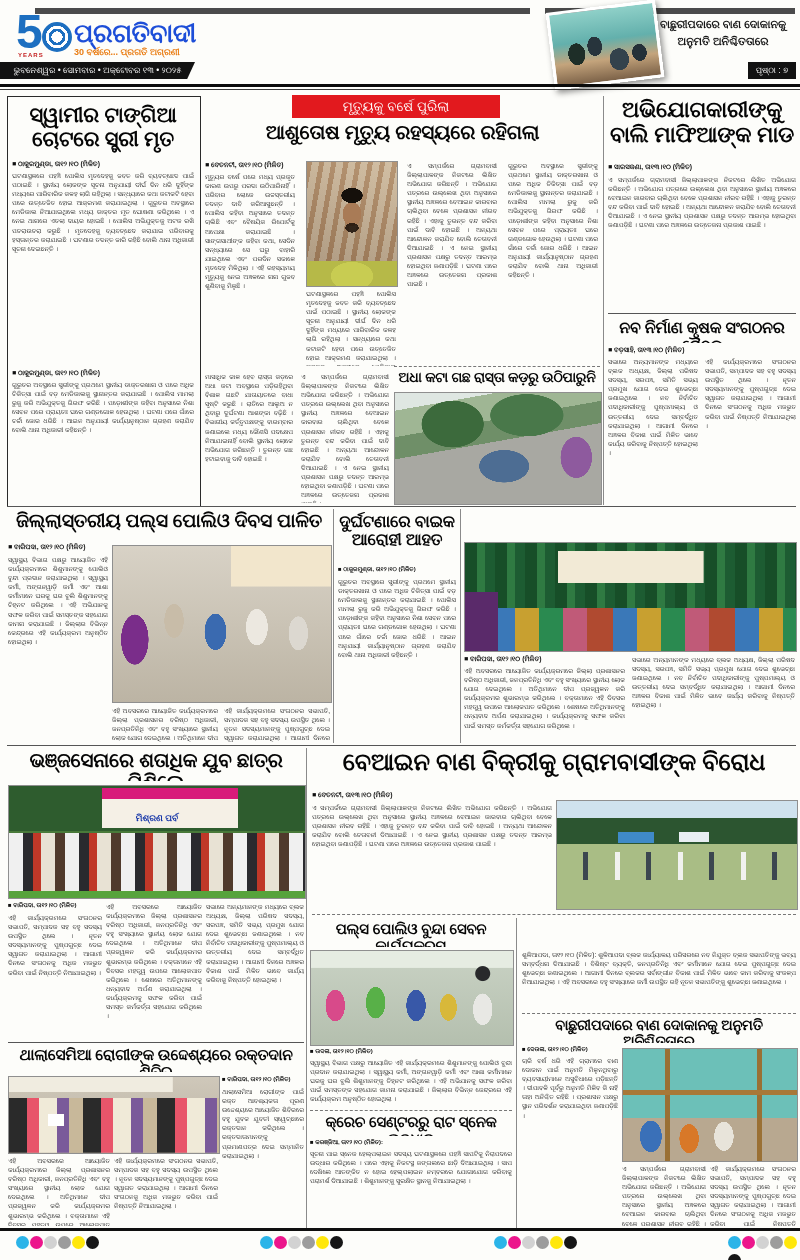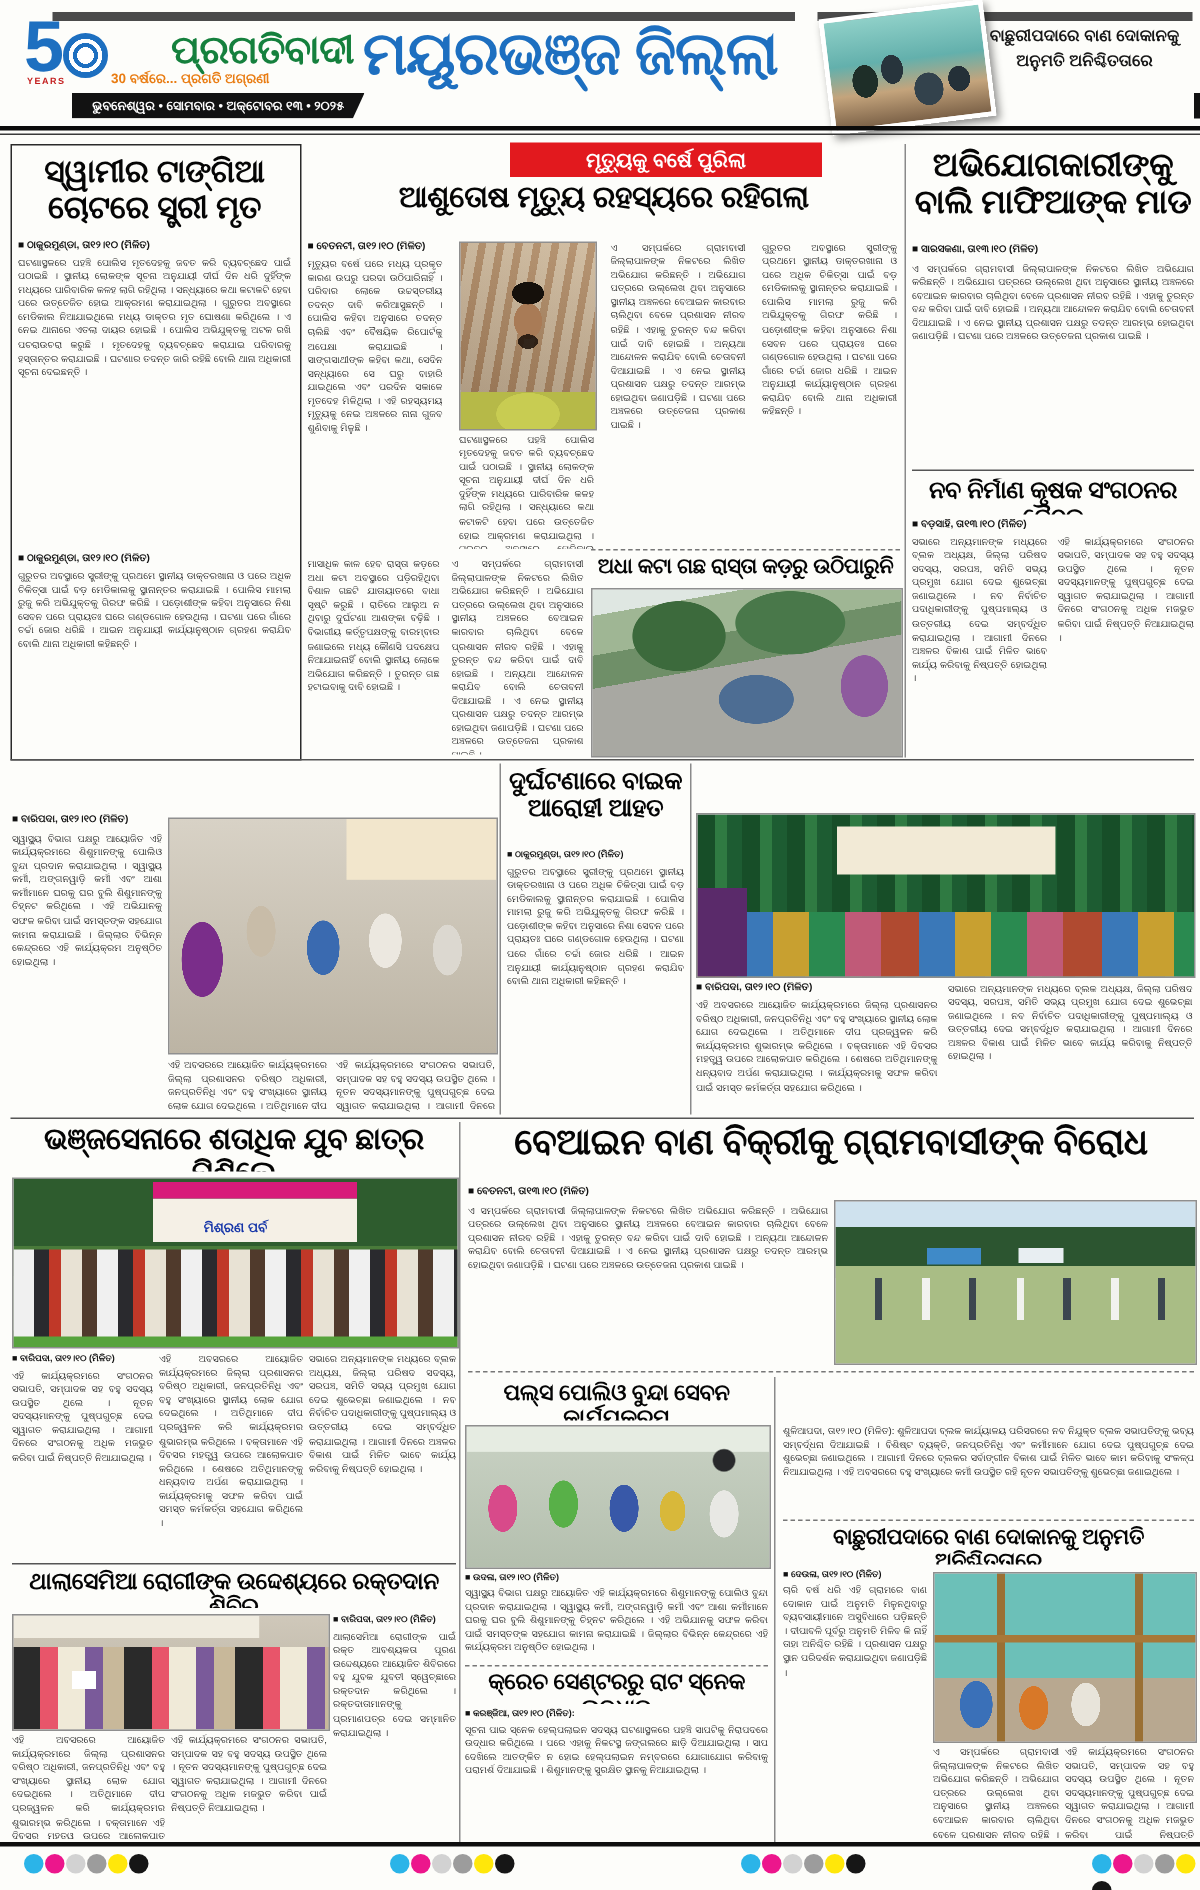--- a/index.html
+++ b/index.html
@@ -6,21 +6,21 @@
   #paper{position:relative;width:800px;height:1260px;margin:0 auto;background:#fdfdfa;
          font-family:"Liberation Sans","DejaVu Sans",sans-serif;color:#1a1a1a;overflow:hidden;}
   .abs{position:absolute;}
   .hl{font-weight:700;color:#050505;text-align:center;line-height:1.12;letter-spacing:-0.3px;overflow:hidden;}
   .body{font-size:6.4px;line-height:1.42;text-align:justify;color:#222;overflow:hidden;word-break:break-word;}
   .byline{font-size:6.8px;font-weight:700;color:#111;overflow:hidden;white-space:nowrap;}
   .vline{background:#8a8a8a;width:1px;}
   .hline{background:#555;height:1px;}
   .dash{border-top:1px dashed #777;height:0;}
   .photo{border:1px solid #8f8f8f;overflow:hidden;}
-  .chip{color:#fff;font-weight:700;font-size:8.5px;display:flex;align-items:center;justify-content:center;margin-left:48px;}
+  .chip{color:#fff;font-weight:400;font-size:8.5px;display:flex;align-items:center;justify-content:center;}
   .dot{width:13px;height:13px;border-radius:50%;display:inline-block;margin-right:1px;vertical-align:top;}
 
   
   .ph-teaser{background:
     radial-gradient(ellipse 14px 18px at 22% 58%, #1e2e28 0 60%, transparent 61%),
     radial-gradient(ellipse 12px 16px at 40% 50%, #27343c 0 60%, transparent 61%),
     radial-gradient(ellipse 16px 18px at 62% 72%, #33424c 0 60%, transparent 61%),
     radial-gradient(ellipse 12px 14px at 82% 66%, #243038 0 60%, transparent 61%),
     linear-gradient(180deg,#8fd0c8 0%,#63b0ac 42%,#c4a47c 70%,#7c6248 100%);}
   .ph-portrait{background:
@@ -92,27 +92,26 @@
 
 <div id="paper">
 
   <div class="abs" style="left:35px;top:8px;width:495px;height:6px;background:#4b4b4b;"></div>
   <div class="abs" style="left:545px;top:8px;width:250px;height:6px;background:#4b4b4b;"></div>
 
   <div class="abs" style="left:16px;top:12px;width:200px;height:48px;">
     <span class="abs" style="left:0;top:-8px;font-size:48px;font-weight:700;color:#1d6fc0;">5</span>
     <span class="abs emblem" style="left:26px;top:10px;width:26px;height:26px;"></span>
     <span class="abs" style="left:2px;top:40px;font-size:6px;font-weight:700;color:#c42020;letter-spacing:1px;">YEARS</span>
-    <span class="abs" style="left:58px;top:6px;font-size:26px;font-weight:700;color:#15803d;letter-spacing:-0.5px;margin-left:40px;">ପ୍ରଗତିବାଦୀ</span>
+    <span class="abs" style="left:58px;top:6px;font-size:26px;font-weight:700;color:#1d4ed8;letter-spacing:-0.5px;">ପ୍ରଗତିବାଦୀ</span>
   </div>
   <div class="abs" style="left: 74px; top: 47px; font-size: 9px; font-weight: 700; color: rgb(233, 124, 18);">30 ବର୍ଷରେ... ପ୍ରଗତି ଅଗ୍ରଣୀ</div>
 
   <div class="abs chip" style="left: 0px; top: 62px; width: 195px; height: 17px; clip-path: polygon(0px 0px, 100% 0px, 96% 100%, 0px 100%); background-color: rgb(18, 18, 18);">ଭୁବନେଶ୍ୱର • ସୋମବାର • ଅକ୍ଟୋବର ୧୩ • ୨୦୨୫</div>
 
-  <div class="abs hl" style="left: 215px; top: 14px; width: 330px; height: 54px; font-size: 40px; letter-spacing: -1px; color: rgb(29, 111, 192);">ମୟୂରଭଞ୍ଜ ଜିଲ୍ଲା</div>
 
   <div class="abs photo ph-teaser" style="left:550px;top:6px;width:104px;height:72px;transform:rotate(-7deg);border:3px solid #fff;box-shadow:2px 3px 6px rgba(0,0,0,.45);"></div>
   <div class="abs" style="left:658px;top:16px;width:130px;height:56px;font-size:11px;font-weight:700;text-align:center;line-height:1.5;color:#161616;">ବାଛୁରୀପଦାରେ ବାଣ ଦୋକାନକୁ ଅନୁମତି ଅନିଶ୍ଚିତତାରେ</div>
   <div class="abs chip" style="left: 748px; top: 62px; width: 48px; height: 17px; background-color: rgb(18, 18, 18);">ପୃଷ୍ଠା : ୭</div>
 
   <div class="abs" style="left:0;top:84px;width:800px;height:3px;background:#0b0b0b;"></div>
   <div class="abs" style="left:0;top:89px;width:800px;height:1px;background:#3a3a3a;"></div>
 
   <div class="abs" style="left:7px;top:96px;width:192px;height:409px;border:1px solid #2a2a2a;"></div>
   <div class="abs hl" style="left:12px;top:103px;width:182px;height:54px;font-size:21px;">ସ୍ୱାମୀର ଟାଙ୍ଗିଆ ଚୋଟରେ ସ୍ତ୍ରୀ ମୃତ</div>
@@ -146,20 +145,21 @@
   <div class="abs body" style="left:608px;top:175px;width:188px;height:133px;">ଏ ସମ୍ପର୍କରେ ଗ୍ରାମବାସୀ ଜିଲ୍ଲାପାଳଙ୍କ ନିକଟରେ ଲିଖିତ ଅଭିଯୋଗ କରିଛନ୍ତି । ଅଭିଯୋଗ ପତ୍ରରେ ଉଲ୍ଲେଖ ଥିବା ଅନୁସାରେ ସ୍ଥାନୀୟ ଅଞ୍ଚଳରେ ବେଆଇନ କାରବାର ଚାଲିଥିବା ବେଳେ ପ୍ରଶାସନ ନୀରବ ରହିଛି । ଏହାକୁ ତୁରନ୍ତ ବନ୍ଦ କରିବା ପାଇଁ ଦାବି ହୋଇଛି । ଅନ୍ୟଥା ଆନ୍ଦୋଳନ କରାଯିବ ବୋଲି ଚେତାବନୀ ଦିଆଯାଇଛି । ଏ ନେଇ ସ୍ଥାନୀୟ ପ୍ରଶାସନ ପକ୍ଷରୁ ତଦନ୍ତ ଆରମ୍ଭ ହୋଇଥିବା ଜଣାପଡ଼ିଛି । ଘଟଣା ପରେ ଅଞ୍ଚଳରେ ଉତ୍ତେଜନା ପ୍ରକାଶ ପାଇଛି ।</div>
 
   <div class="abs hline" style="left:608px;top:313px;width:188px;"></div>
   <div class="abs hl" style="left:608px;top:319px;width:188px;height:24px;font-size:16px;">ନବ ନିର୍ମାଣ କୃଷକ ସଂଗଠନର ବୈଠକ</div>
   <div class="abs byline" style="left:608px;top:346px;width:188px;">■ ବଡ଼ସାହି, ତା୧୩।୧୦ (ମିଳିତ)</div>
   <div class="abs body" style="left:608px;top:357px;width:90px;height:146px;">ସଭାରେ ଅନ୍ୟମାନଙ୍କ ମଧ୍ୟରେ ବ୍ଲକ ଅଧ୍ୟକ୍ଷ, ଜିଲ୍ଲା ପରିଷଦ ସଦସ୍ୟ, ସରପଞ୍ଚ, ସମିତି ସଭ୍ୟ ପ୍ରମୁଖ ଯୋଗ ଦେଇ ଶୁଭେଚ୍ଛା ଜଣାଇଥିଲେ । ନବ ନିର୍ବାଚିତ ପଦାଧିକାରୀଙ୍କୁ ପୁଷ୍ପମାଲ୍ୟ ଓ ଉତ୍ତରୀୟ ଦେଇ ସମ୍ବର୍ଦ୍ଧିତ କରାଯାଇଥିଲା । ଆଗାମୀ ଦିନରେ ଅଞ୍ଚଳର ବିକାଶ ପାଇଁ ମିଳିତ ଭାବେ କାର୍ଯ୍ୟ କରିବାକୁ ନିଷ୍ପତ୍ତି ହୋଇଥିଲା ।</div>
   <div class="abs body" style="left:705px;top:357px;width:91px;height:146px;">ଏହି କାର୍ଯ୍ୟକ୍ରମରେ ସଂଗଠନର ସଭାପତି, ସମ୍ପାଦକ ସହ ବହୁ ସଦସ୍ୟ ଉପସ୍ଥିତ ଥିଲେ । ନୂତନ ସଦସ୍ୟମାନଙ୍କୁ ପୁଷ୍ପଗୁଚ୍ଛ ଦେଇ ସ୍ୱାଗତ କରାଯାଇଥିଲା । ଆଗାମୀ ଦିନରେ ସଂଗଠନକୁ ଅଧିକ ମଜଭୁତ କରିବା ପାଇଁ ନିଷ୍ପତ୍ତି ନିଆଯାଇଥିଲା ।</div>
 
   <div class="abs hline" style="left:7px;top:506px;width:789px;"></div>
 
+  <div class="abs hl" style="left:8px;top:510px;width:322px;height:28px;font-size:19px;">ଜିଲ୍ଲାସ୍ତରୀୟ ପଲ୍ସ ପୋଲିଓ ଦିବସ ପାଳିତ</div>
   <div class="abs byline" style="left:8px;top:543px;width:100px;">■ ବାରିପଦା, ତା୧୨।୧୦ (ମିଳିତ)</div>
   <div class="abs body" style="left:8px;top:555px;width:100px;height:186px;">ସ୍ୱାସ୍ଥ୍ୟ ବିଭାଗ ପକ୍ଷରୁ ଆୟୋଜିତ ଏହି କାର୍ଯ୍ୟକ୍ରମରେ ଶିଶୁମାନଙ୍କୁ ପୋଲିଓ ବୁନ୍ଦା ପ୍ରଦାନ କରାଯାଇଥିଲା । ସ୍ୱାସ୍ଥ୍ୟ କର୍ମୀ, ଅଙ୍ଗନୱାଡ଼ି କର୍ମୀ ଏବଂ ଆଶା କର୍ମୀମାନେ ଘରକୁ ଘର ବୁଲି ଶିଶୁମାନଙ୍କୁ ଚିହ୍ନଟ କରିଥିଲେ । ଏହି ଅଭିଯାନକୁ ସଫଳ କରିବା ପାଇଁ ସମସ୍ତଙ୍କ ସହଯୋଗ କାମନା କରାଯାଇଛି । ଜିଲ୍ଲାର ବିଭିନ୍ନ କେନ୍ଦ୍ରରେ ଏହି କାର୍ଯ୍ୟକ୍ରମ ଅନୁଷ୍ଠିତ ହୋଇଥିଲା ।</div>
   <div class="abs photo ph-polio1" style="left:112px;top:545px;width:218px;height:156px;"></div>
   <div class="abs body" style="left:112px;top:706px;width:106px;height:36px;">ଏହି ଅବସରରେ ଆୟୋଜିତ କାର୍ଯ୍ୟକ୍ରମରେ ଜିଲ୍ଲା ପ୍ରଶାସନର ବରିଷ୍ଠ ଅଧିକାରୀ, ଜନପ୍ରତିନିଧି ଏବଂ ବହୁ ସଂଖ୍ୟାରେ ସ୍ଥାନୀୟ ଲୋକ ଯୋଗ ଦେଇଥିଲେ । ଅତିଥିମାନେ ଦୀପ ପ୍ରଜ୍ୱଳନ କରି କାର୍ଯ୍ୟକ୍ରମର ଶୁଭାରମ୍ଭ କରିଥିଲେ । ବକ୍ତାମାନେ ଏହି ଦିବସର ମହତ୍ତ୍ୱ ଉପରେ ଆଲୋକପାତ କରିଥିଲେ । ଶେଷରେ ଅତିଥିମାନଙ୍କୁ ଧନ୍ୟବାଦ ଅର୍ପଣ କରାଯାଇଥିଲା । କାର୍ଯ୍ୟକ୍ରମକୁ ସଫଳ କରିବା ପାଇଁ ସମସ୍ତ କର୍ମକର୍ତ୍ତା ସହଯୋଗ କରିଥିଲେ ।</div>
   <div class="abs body" style="left:224px;top:706px;width:106px;height:36px;">ଏହି କାର୍ଯ୍ୟକ୍ରମରେ ସଂଗଠନର ସଭାପତି, ସମ୍ପାଦକ ସହ ବହୁ ସଦସ୍ୟ ଉପସ୍ଥିତ ଥିଲେ । ନୂତନ ସଦସ୍ୟମାନଙ୍କୁ ପୁଷ୍ପଗୁଚ୍ଛ ଦେଇ ସ୍ୱାଗତ କରାଯାଇଥିଲା । ଆଗାମୀ ଦିନରେ ସଂଗଠନକୁ ଅଧିକ ମଜଭୁତ କରିବା ପାଇଁ ନିଷ୍ପତ୍ତି ନିଆଯାଇଥିଲା ।</div>
 
   <div class="abs vline" style="left:333px;top:509px;height:234px;"></div>
 
   <div class="abs hl" style="left:338px;top:512px;width:118px;height:50px;font-size:16.5px;">ଦୁର୍ଘଟଣାରେ ବାଇକ ଆରୋହୀ ଆହତ</div>
   <div class="abs byline" style="left:338px;top:566px;width:118px;font-size:6px;">■ ଠାକୁରମୁଣ୍ଡା, ତା୧୨।୧୦ (ମିଳିତ)</div>

